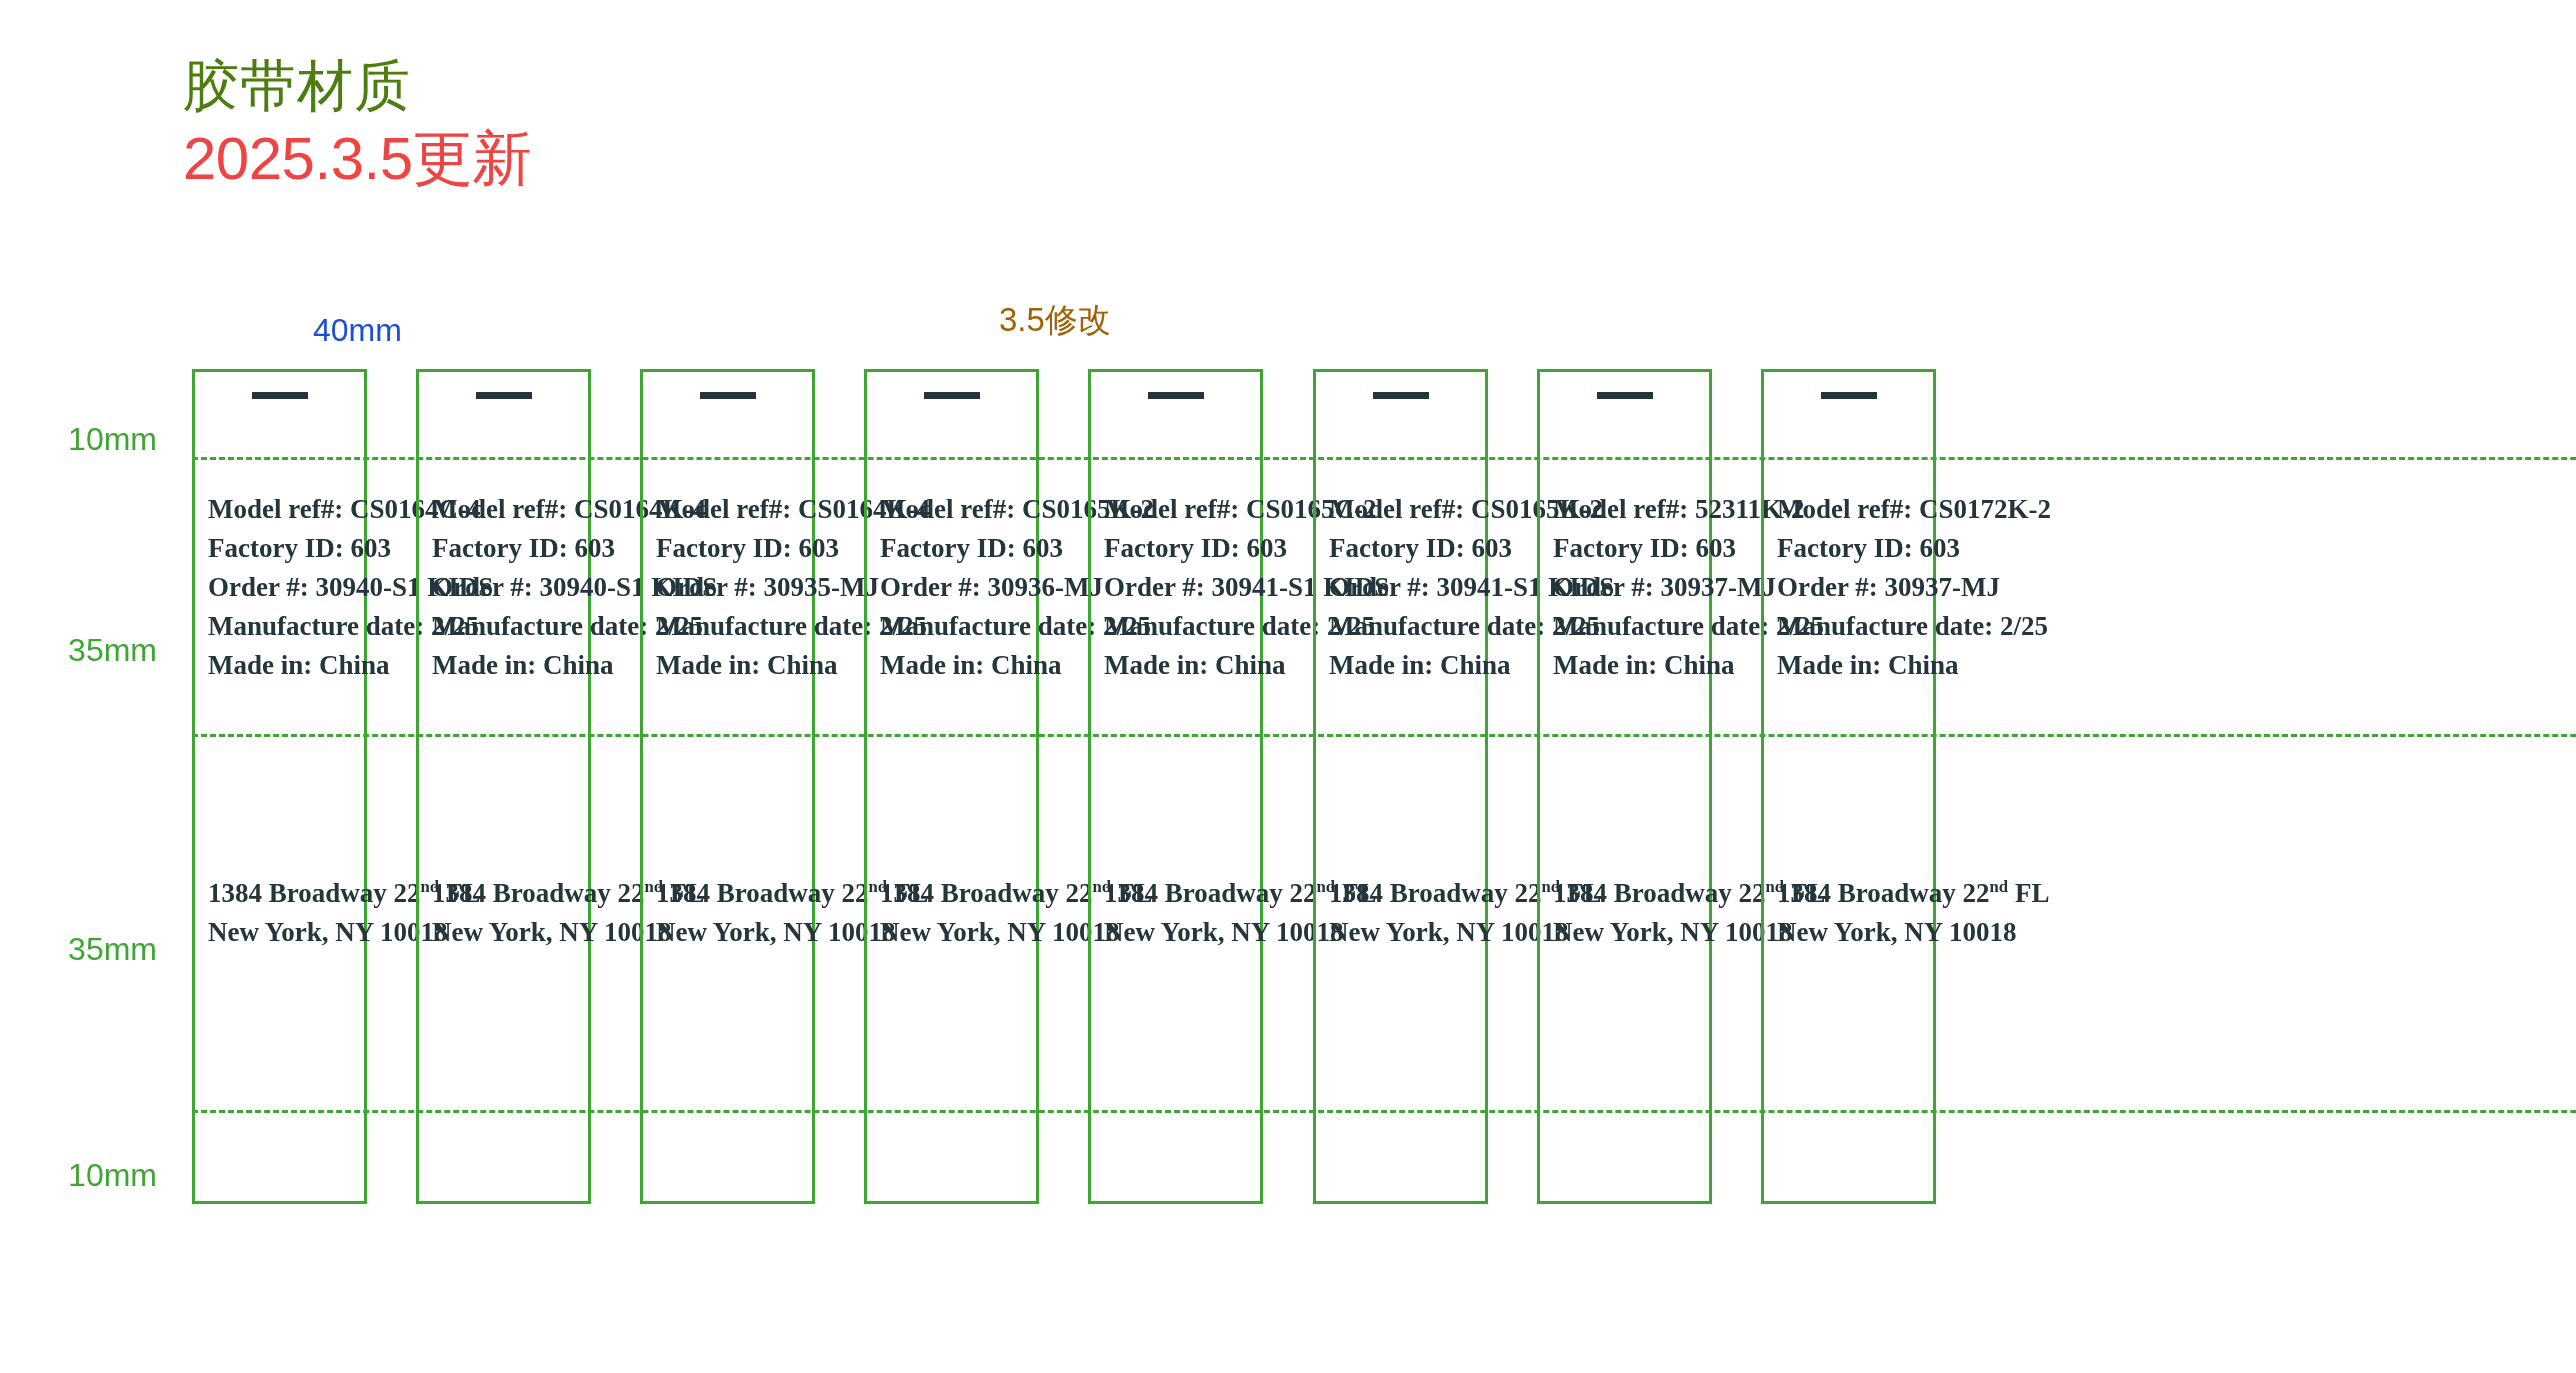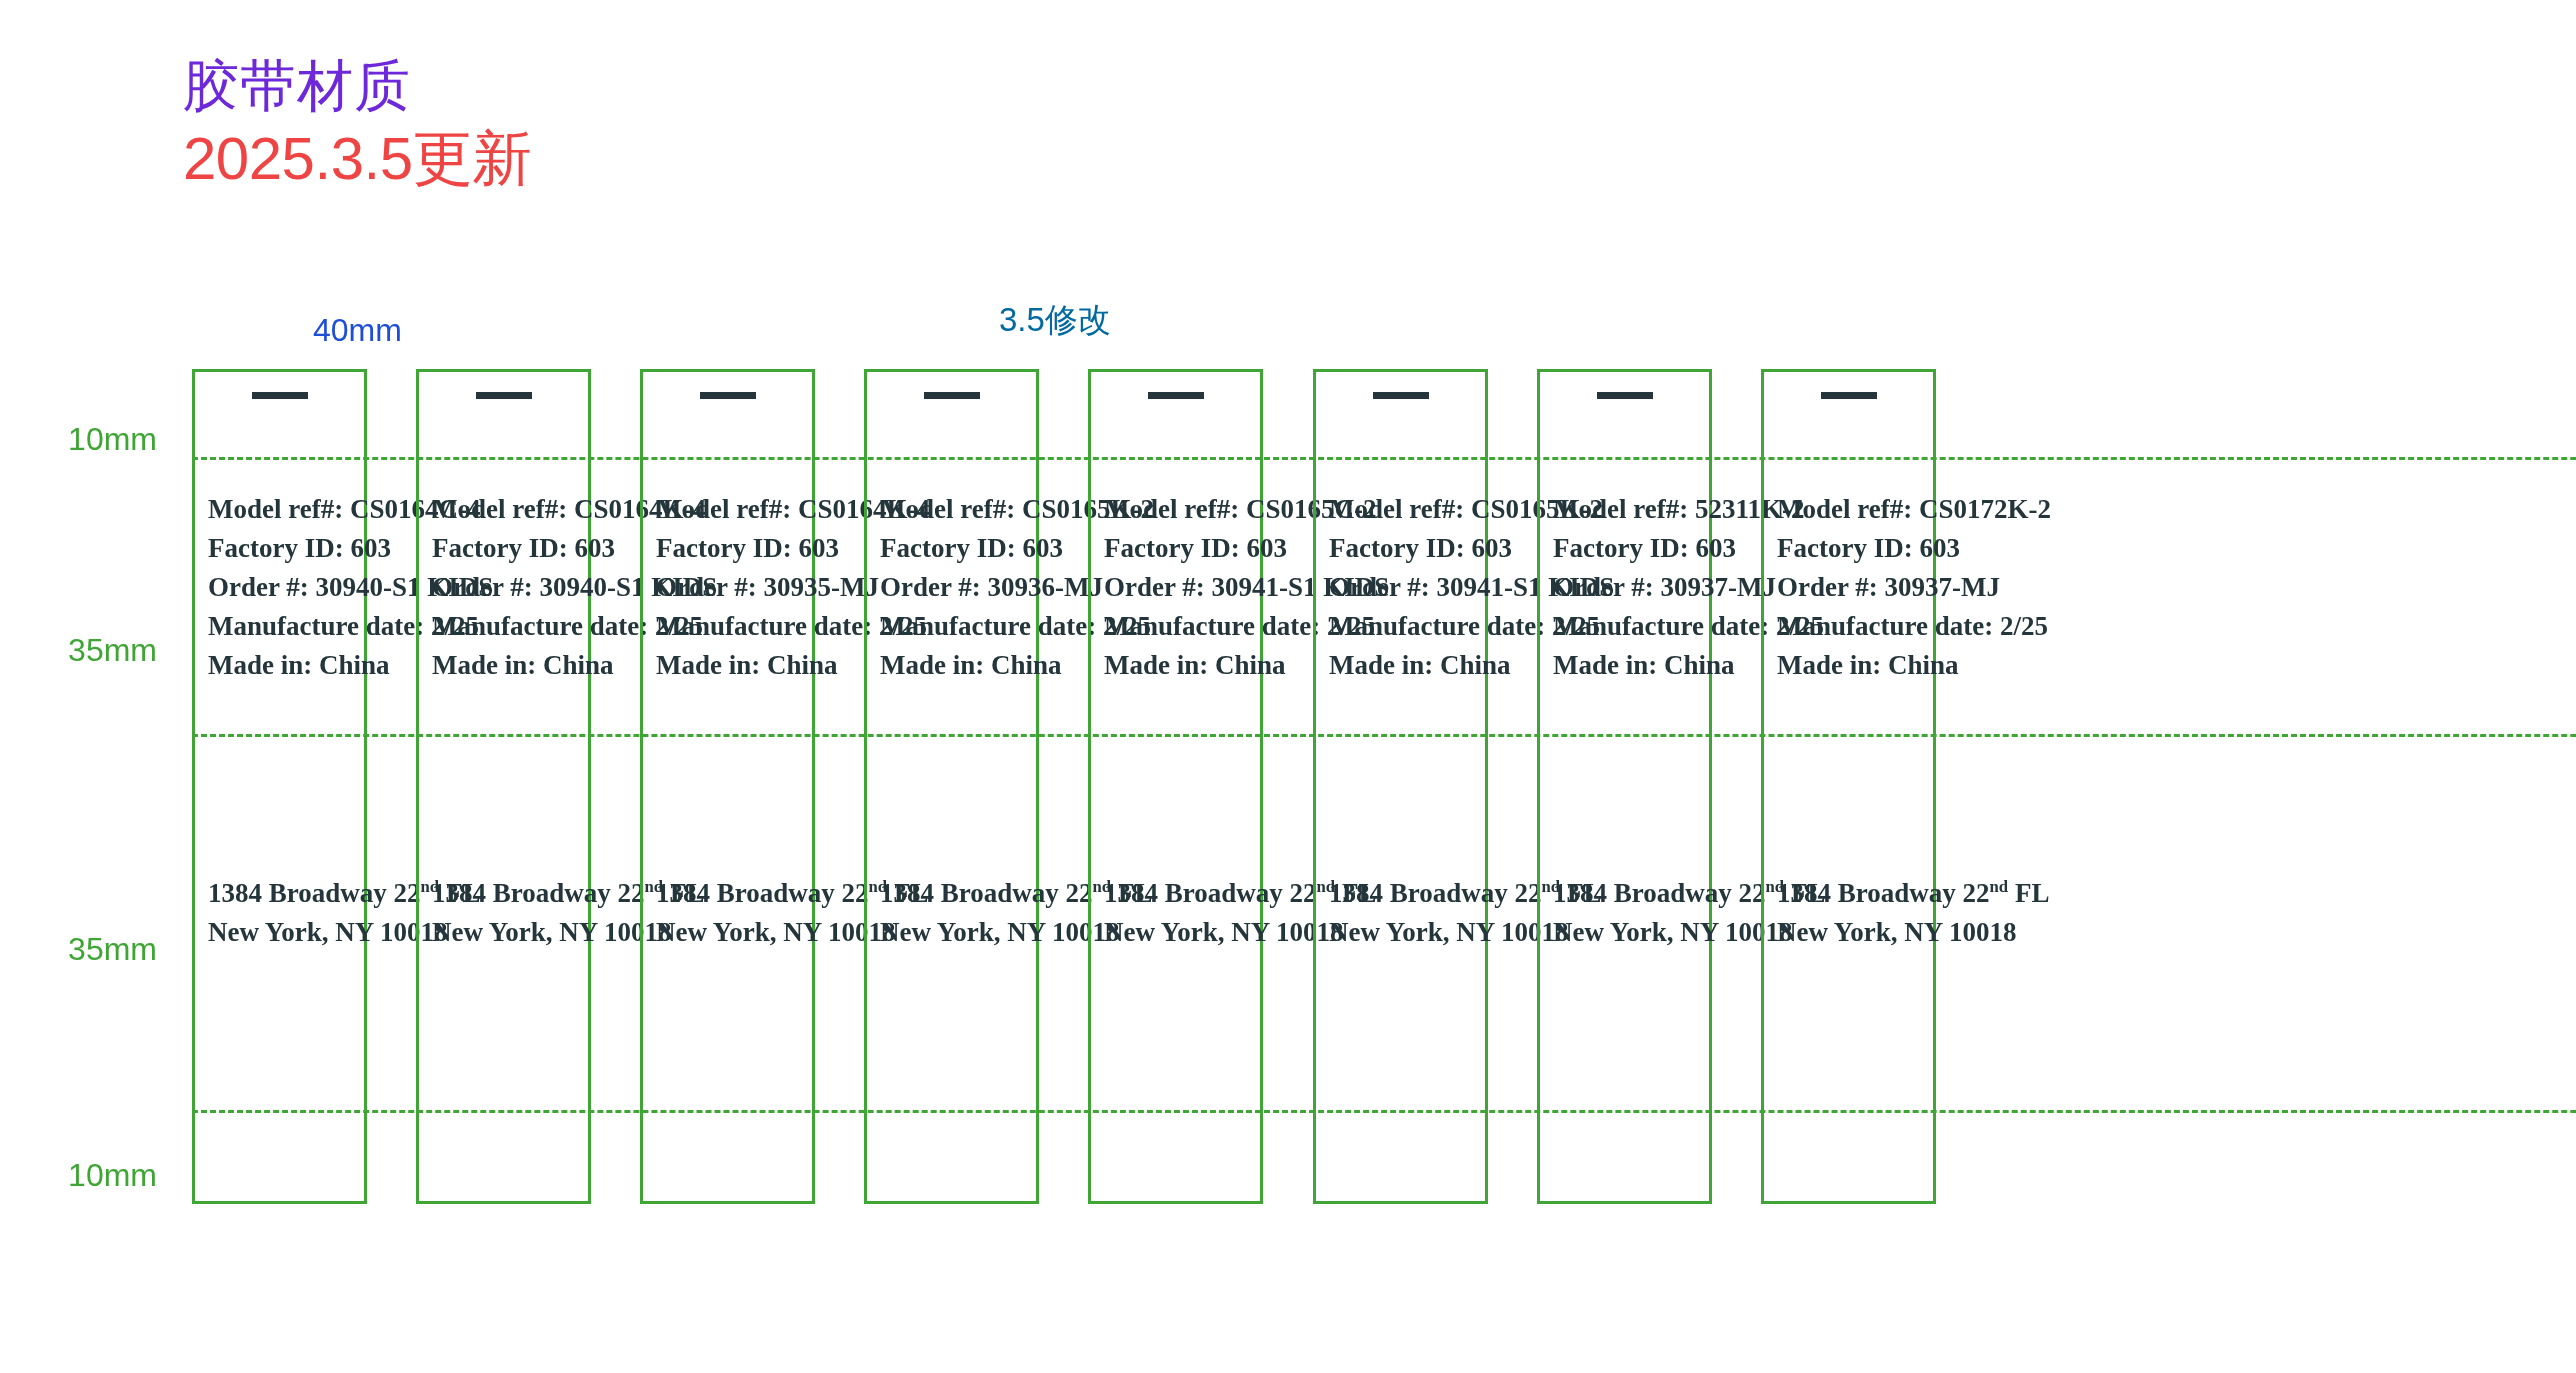--- a/index.html
+++ b/index.html
@@ -10,37 +10,37 @@
     font-family:"Liberation Sans", sans-serif;
     overflow:hidden;
     position:relative;
   }
 
   
   #header{ position:absolute; left:183px; top:52px; }
   .hdr-cn{
     font-family:"Liberation Sans", sans-serif;
     font-size:56px; line-height:1.22;
-    color:#6d28d9; letter-spacing:1px; white-space:nowrap;
+    color:#4d7c0f; letter-spacing:1px; white-space:nowrap;
   }
   .hdr-line{
     font-family:"Liberation Sans", sans-serif;
     font-size:60px; line-height:1.30;
     color:#ef4444; letter-spacing:-0.5px; white-space:nowrap;
   }
 
   
   #anno-40mm{
     position:absolute; left:313px; top:312px;
     font-size:32px; color:#1d4ed8; white-space:nowrap;
     font-family:"Liberation Sans", sans-serif;
   }
   #anno-35xiugai{
     position:absolute; left:999px; top:298px;
-    font-size:33px; color:#0369a1; white-space:nowrap;
+    font-size:33px; color:#a16207; white-space:nowrap;
     font-family:"Liberation Sans", sans-serif;
   }
 
   
   .ruler-label{
     position:absolute;
     font-size:32px; color:#3FA535; white-space:nowrap;
     font-family:"Liberation Sans", sans-serif;
     text-align:right; width:134px; left:23px;margin-top:24px;
   }

